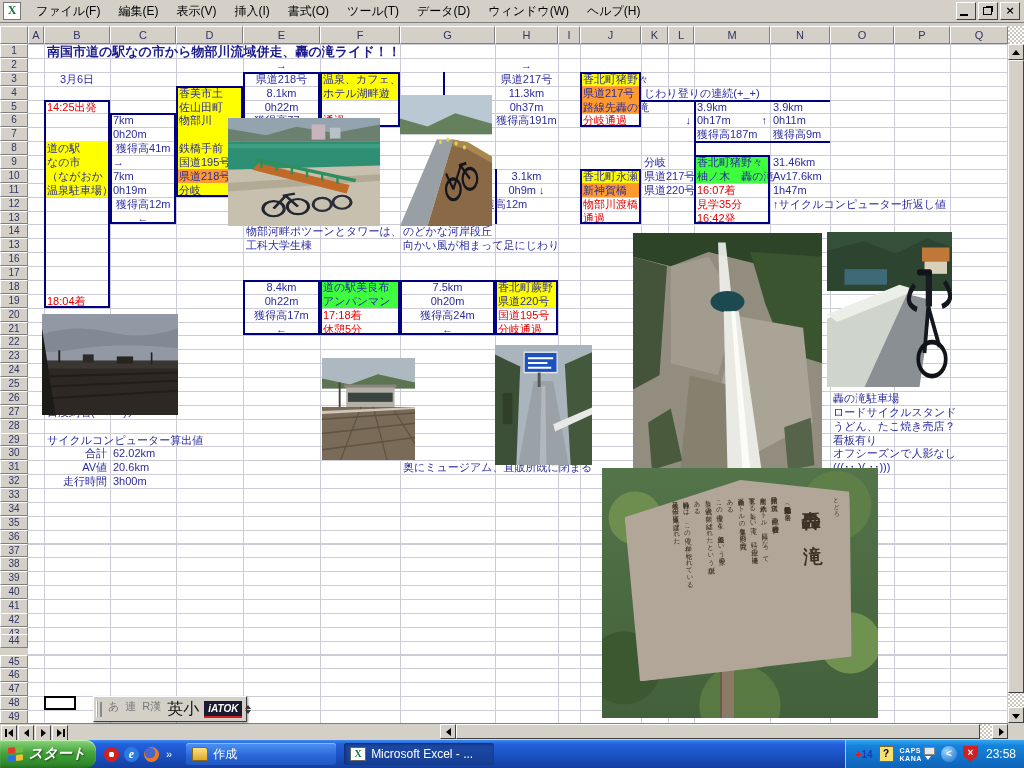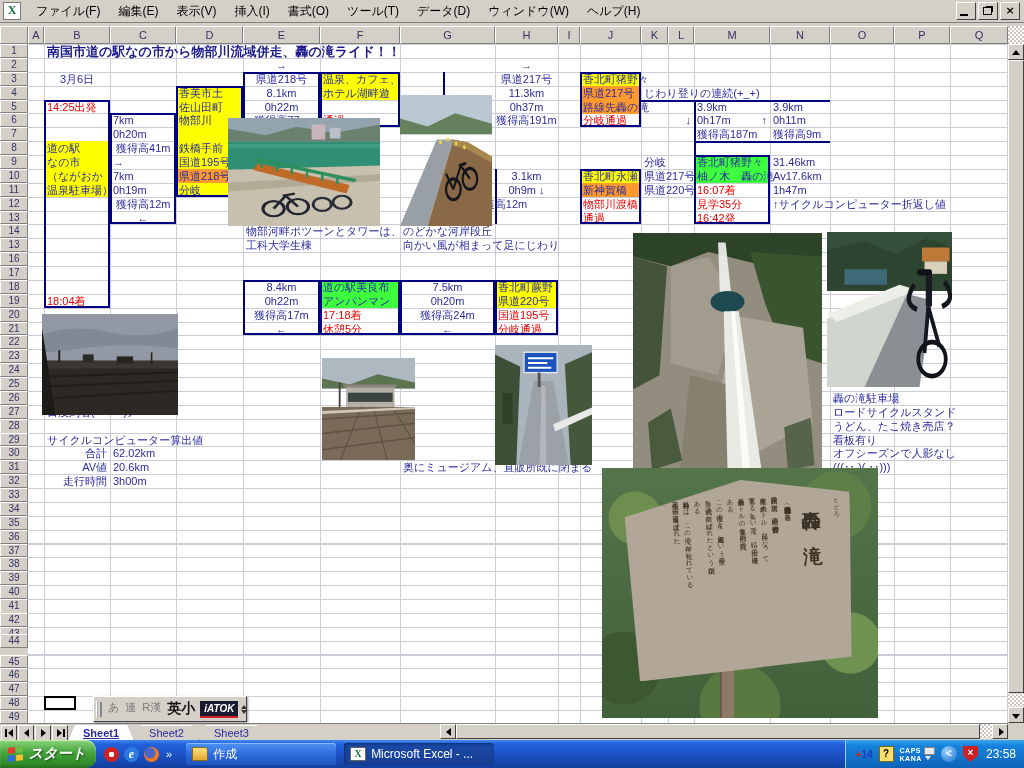--- a/index.html
+++ b/index.html
@@ -60,21 +60,21 @@
   .vsub{writing-mode:vertical-rl;font-size:6.5px;margin-top:10px;}
   #signpost{position:absolute;left:118px;bottom:0;width:12px;height:52px;background:#8a7a66;border-left:2px solid #6a5a48;z-index:2;}
 
   
   #ime{position:absolute;left:93px;top:696px;width:148px;height:24px;background:#d4d0c8;
     border:1px solid;border-color:#fff #404040 #404040 #fff;box-shadow:1px 1px 2px rgba(0,0,0,.4);
     display:flex;align-items:center;z-index:30;padding:0 2px;}
   #ime .grip{width:3px;height:16px;border-left:2px ridge #fff;margin-right:2px;}
   #ime .pal{width:13px;height:13px;background:radial-gradient(circle at 40% 40%,#9a8ae0,#5a4ab0);border:1px solid #888;margin-right:3px;}
   .imebtn{font-size:11px;color:#777;padding:1px 3px;white-space:nowrap;}
-  .imebtn.dark{color:#111;font-size:14px;font-weight:bold;}
+  .imebtn.dark{color:#111;font-size:16px;font-weight:normal;}
   #imelogo{background:#1a1a30;color:#fff;font:italic bold 10px "Liberation Sans",sans-serif;
     padding:2px 4px;margin-left:2px;border-bottom:2px solid #d02020;}
   #imespin{margin-left:3px;display:flex;flex-direction:column;gap:1px;}
   #imespin b{width:0;height:0;border-left:3px solid transparent;border-right:3px solid transparent;}
   #imespin .up{border-bottom:4px solid #333;}
   #imespin .dn{border-top:4px solid #333;}
 
   
   #tabbar{position:absolute;left:0;top:723px;width:1008px;height:17px;background:#d4d0c8;
     border-top:1px solid #808080;display:flex;align-items:stretch;z-index:25;}
@@ -354,25 +354,20 @@
     <div class="tabnav">
         <i class="l" style="left:5px"></i>
       </div>
     <div class="tabnav">
         <i class="rr" style="left:5px"></i>
       </div>
     <div class="tabnav">
         <i class="rr" style="left:4px"></i>
         <em style="left:10px"></em>
       </div>
-    <span id="tabs" style="display:flex">
-        <div class="sheettab active">Sheet1</div>
-        <div class="sheettab">Sheet2</div>
-        <div class="sheettab">Sheet3</div>
-      </span>
   </div>
 
   <div id="hscroll">
     <div class="sbtn" style="left:0;top:0;width:16px;height:15px">
       <i class="arrow" style="left:5px;top:3px;border-top:4px solid transparent;border-bottom:4px solid transparent;border-right:5px solid #000"></i>
       </div>
     <div class="sbtn" style="left:16px;top:0;width:524px;height:15px"></div>
     <div class="sbtn" style="right:0;top:0;width:16px;height:15px">
       <i class="arrow" style="left:6px;top:3px;border-top:4px solid transparent;border-bottom:4px solid transparent;border-left:5px solid #000"></i>
       </div>

